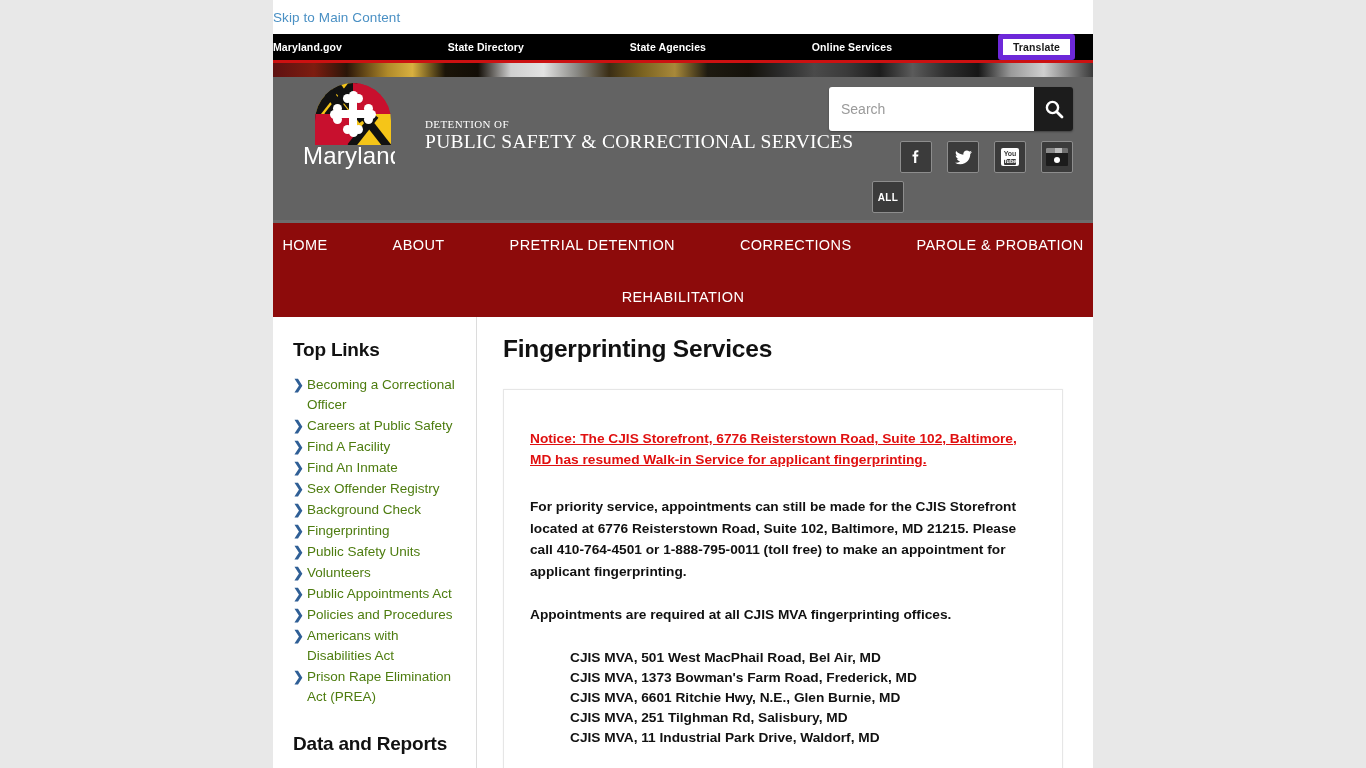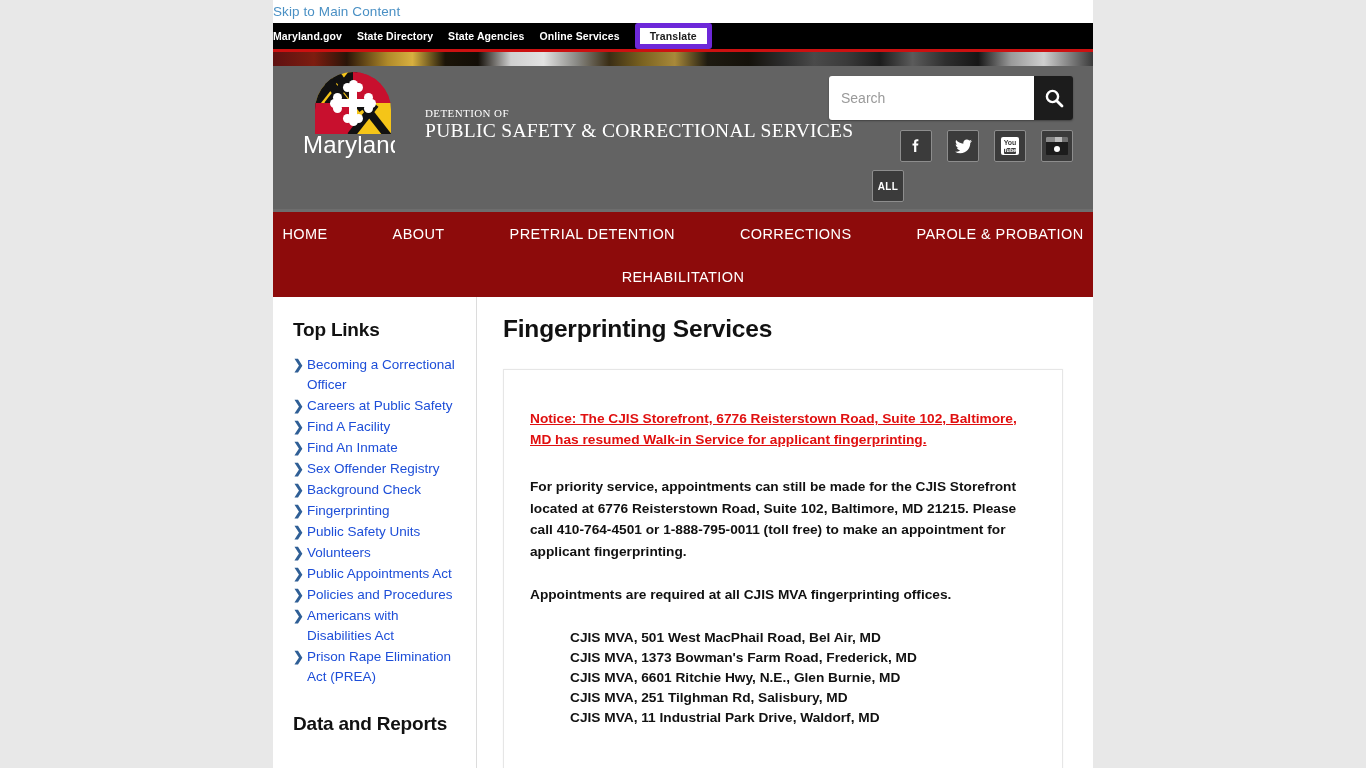--- a/index.html
+++ b/index.html
@@ -16,41 +16,41 @@
   #page {
     position: absolute;
     left: 273px; top: 0;
     width: 820px;
     min-height: 768px;
     background: #ffffff;
   }
 
   
   .skip-strip {
-    height: 23px;
+    height: 34px;
     background: #ffffff;
     padding-left: 0px;
     display: flex;
     align-items: center;
     text-align: right;
   }
   .skip-link {
     font-size: 13.5px;
     color: #4a90c4;
     text-decoration: none;
     letter-spacing: .1px;
   }
 
   
   .state-bar {
     height: 26px;
     background: #000000;
     display: flex;
     align-items: center;
-    justify-content: flex-start;
+    justify-content: space-between;
     padding-right: 18px;
     gap: 15px;
   }
   .state-bar a {
     color: #ffffff;
     font-size: 10.5px;
     text-decoration: none;
     font-weight: bold;
     letter-spacing: .1px;
   }
@@ -258,21 +258,21 @@
     background: #8d0b0b;
     padding: 14px 0 12px 0;
     border-top: 3px solid #6d6d6d;
   }
   .nav-row {
     display: flex;
     justify-content: center;
     gap: 65px;
     padding: 0 28px;
   }
-  .nav-row.second { margin-top: 27px; }
+  .nav-row.second { margin-top: 36px; }
   .nav a {
     color: #ffffff;
     font-size: 14.5px;
     text-decoration: none;
     letter-spacing: .4px;
     white-space: nowrap;
   }
 
   
   .columns { display: flex; }
@@ -299,21 +299,21 @@
   }
   .chev {
     flex: 0 0 auto;
     width: 14px;
     color: #2f5f96;
     font-size: 13px;
     font-weight: bold;
     line-height: 20px;
   }
   .side-list a {
-    color: #1d4ed8;
+    color: #4d7c0f;
     font-size: 13.5px;
     text-decoration: none;
     line-height: 20px;
   }
 
   .main {
     flex: 1;
     padding: 18px 22px 24px 26px;
     min-width: 0;
   }

